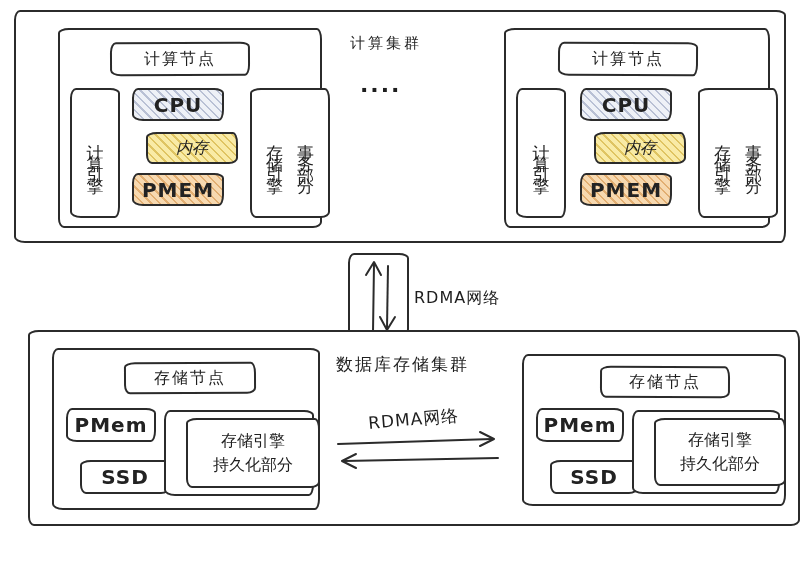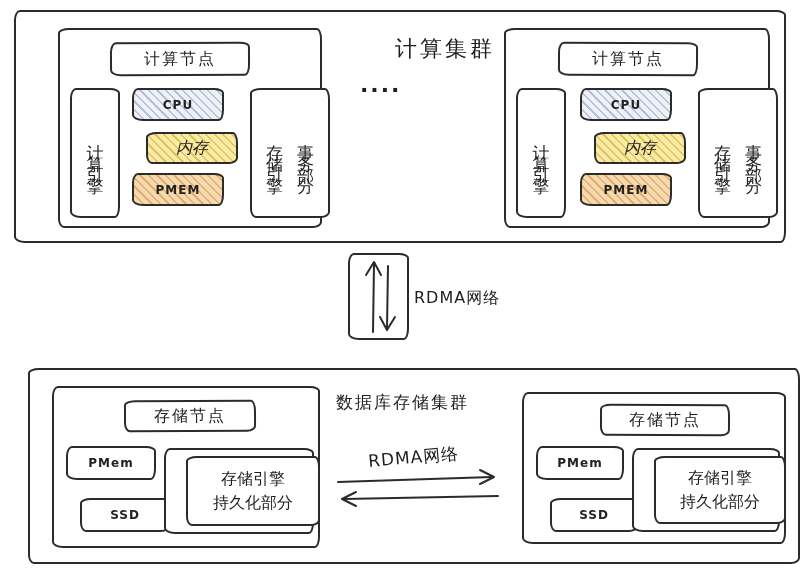--- a/index.html
+++ b/index.html
@@ -20,32 +20,32 @@
   .center { display:flex; align-items:center; justify-content:center; }
   .label { color:#1e1e1e; white-space:nowrap; }
   .title-box { font-size:16px; letter-spacing:2px; }
   .vtext {
     writing-mode: vertical-lr;
     text-orientation: upright;
     font-size:17px;
     letter-spacing:11px;
     line-height:1;
   }
-  .chip { font-size:12px; font-weight:700; letter-spacing:1px; }
+  .chip { font-size:20px; font-weight:700; letter-spacing:1px; }
   .cpu-fill {
     background: repeating-linear-gradient(45deg, rgba(120,133,170,0.45) 0px, rgba(120,133,170,0.45) 1.5px, rgba(0,0,0,0) 1.5px, rgba(0,0,0,0) 6px), #eef1f7;
   }
   .mem-fill {
     background: repeating-linear-gradient(45deg, rgba(202,164,42,0.55) 0px, rgba(202,164,42,0.55) 1.5px, rgba(0,0,0,0) 1.5px, rgba(0,0,0,0) 6px), #f9eba6;
     font-style: italic;
   }
   .pmem-fill {
     background: repeating-linear-gradient(45deg, rgba(205,132,52,0.5) 0px, rgba(205,132,52,0.5) 1.5px, rgba(0,0,0,0) 1.5px, rgba(0,0,0,0) 6px), #f7d9b0;
   }
-  .cluster-label { font-size:22px; letter-spacing:3px;margin-left:45px; }
+  .cluster-label { font-size:15px; letter-spacing:3px; }
   svg { display:block; }
 </style>
 </head>
 <body>
 
 <div id="canvas">
 
   <div class="abs sketch" style="left:14px; top:10px; width:772px; height:233px;">
 
     <div class="abs label cluster-label" style="left:334px; top:22px;">计算集群</div>
@@ -102,21 +102,21 @@
       <g fill="none" stroke="#2b2b2b" stroke-width="2" stroke-linecap="round" stroke-linejoin="round">
         <path d="M22 75 L23 7"></path>
         <path d="M15 18 L23 5 L30 18"></path>
         <path d="M37 9 L36 71"></path>
         <path d="M29 60 L36 73 L44 60"></path>
       </g>
     </svg>
   </div>
   <div class="abs label" style="left:414px; top:288px; font-size:16px; letter-spacing:1px;">RDMA网络</div>
 
-  <div class="abs sketch sketch2" style="left:14px; top:368px; width:772px; height:196px;">
+  <div class="abs sketch sketch2" style="left:14px; top:330px; width:772px; height:196px;">
 
     <div class="abs label" style="left:306px; top:21px; font-size:17px; letter-spacing:2px;">数据库存储集群</div>
 
     <div class="abs label" style="left:338px; top:76px; font-size:17px; letter-spacing:1px; transform:rotate(-5deg);">RDMA网络</div>
 
     <svg class="abs" style="left:302px; top:98px;" width="172" height="42" viewBox="0 0 172 42">
       <g fill="none" stroke="#2b2b2b" stroke-width="2" stroke-linecap="round" stroke-linejoin="round">
         <path d="M6 14 L160 9"></path>
         <path d="M148 2 L162 9 L148 16"></path>
         <path d="M166 28 L12 31"></path>

